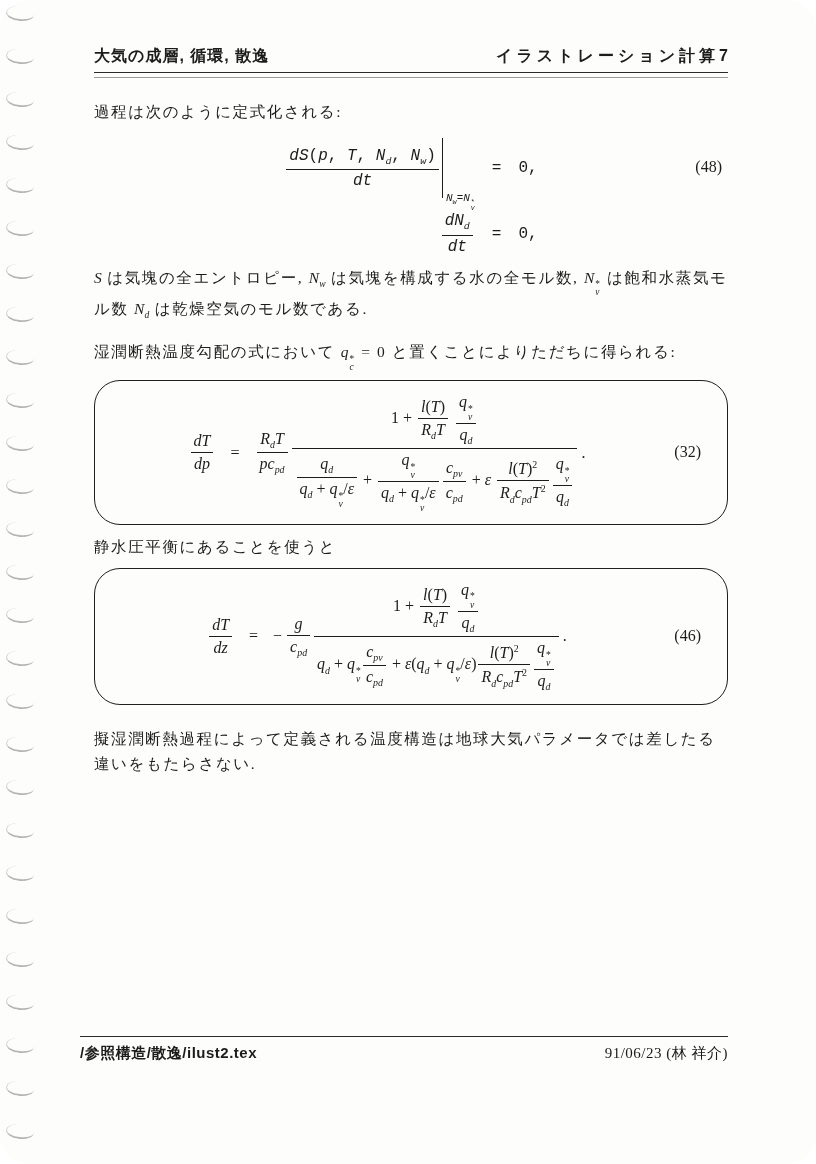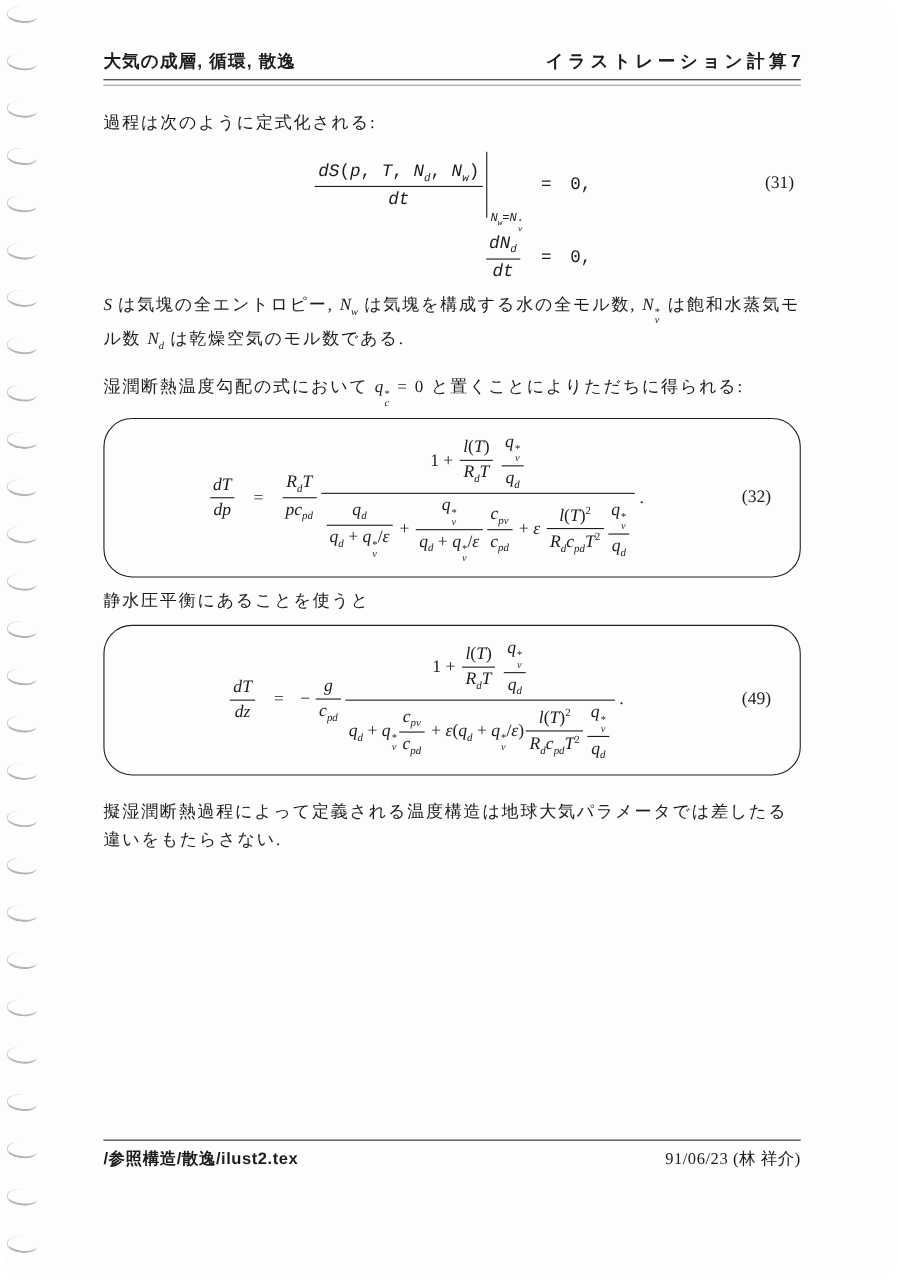--- a/index.html
+++ b/index.html
@@ -58,21 +58,21 @@
   .eq31 .rhs{justify-self:start;}
   .eqnum{position:absolute;right:6px;font-size:16px;font-family:"Liberation Serif","DejaVu Serif",serif;}
   .eq31 .eqnum{top:20px;}
   
   .eqbox{position:relative;border:1.6px solid #1f1f1f;border-radius:26px;
          margin:8px 0 10px;min-height:132px;box-sizing:border-box;
          display:flex;align-items:center;justify-content:center;padding:12px 64px 12px 16px;}
   .eqbox .eqnum{right:26px;top:50%;transform:translateY(-50%);}
   .eqline{white-space:nowrap;}
   
-  .ftr{position:absolute;left:94px;right:88px;top:1036px;border-top:1.6px solid #2a2a2a;
+  .ftr{position:absolute;left:80px;right:88px;top:1036px;border-top:1.6px solid #2a2a2a;
        padding-top:7px;display:flex;justify-content:space-between;font-size:15px;}
   .ftr .path{font-family:"Liberation Sans","DejaVu Sans",sans-serif;font-weight:bold;letter-spacing:.5px;}
   .ftr .date{font-family:"Liberation Serif","DejaVu Serif",serif;letter-spacing:.5px;} .mt18{margin-top:18px;} .mt10{margin-top:10px;} .mt22{margin-top:22px;}
 </style>
 </head>
 <body>
 
 <div class="page" style="--paper: #fdfdfb; --ink: #1c1c1c; --coil: #b5b5b5;">
 
   <div class="binding">
@@ -124,21 +124,21 @@
                 <span class="s1">*</span>
                 <span class="s2"><i>v</i></span>
               </span></span>
           </span></span>
       <span>=</span>
       <span class="rhs">0,</span>
       <span class="lhs"><span class="fr"><span class="fn"><i>dN</i><sub><i>d</i></sub></span><span class="fd"><i>dt</i></span></span></span>
       <span>=</span>
       <span class="rhs">0,</span>
     </div>
-    <span class="eqnum">(31)</span>
+    <span class="eqnum">(48)</span>
   </div>
 
   <div class="para mt10"><i>S</i> は気塊の全エントロピー, <i>N</i><sub><i>w</i></sub> は気塊を構成する水の全モル数, <i>N</i><span class="ss">
         <span class="s1">*</span>
         <span class="s2"><i>v</i></span>
       </span> は飽和水蒸気モル数 <i>N</i><sub><i>d</i></sub> は乾燥空気のモル数である.</div>
 
   <div class="para mt18">湿潤断熱温度勾配の式において <i>q</i><span class="ss">
         <span class="s1">*</span>
         <span class="s2"><i>c</i></span>
@@ -173,21 +173,21 @@
                 </span></span><span class="fd"><i>q</i><sub><i>d</i></sub></span></span></span><span class="fd"><i>q</i><sub><i>d</i></sub> + <i>q</i><span class="ss">
               <span class="s1">*</span>
               <span class="s2"><i>v</i></span>
             </span><span class="fr"><span class="fn"><i>c</i><sub><i>pv</i></sub></span><span class="fd"><i>c</i><sub><i>pd</i></sub></span></span> + <i>ε</i>(<i>q</i><sub><i>d</i></sub> + <i>q</i><span class="ss">
               <span class="s1">*</span>
               <span class="s2"><i>v</i></span>
             </span>/<i>ε</i>)<span class="fr"><span class="fn"><i>l</i>(<i>T</i>)<sup>2</sup></span><span class="fd"><i>R</i><sub><i>d</i></sub><i>c</i><sub><i>pd</i></sub><i>T</i><sup>2</sup></span></span><span class="fr"><span class="fn"><i>q</i><span class="ss">
                   <span class="s1">*</span>
                   <span class="s2"><i>v</i></span>
                 </span></span><span class="fd"><i>q</i><sub><i>d</i></sub></span></span></span></span><span class="endp">.</span></span>
-    <span class="eqnum">(49)</span>
+    <span class="eqnum">(46)</span>
   </div>
 
   <div class="para mt22">擬湿潤断熱過程によって定義される温度構造は地球大気パラメータでは差したる違いをもたらさない.</div>
 
   <div class="ftr">
     <span class="path">/参照構造/散逸/ilust2.tex</span>
     <span class="date">91/06/23 (林 祥介)</span>
   </div>
 
 </div>

